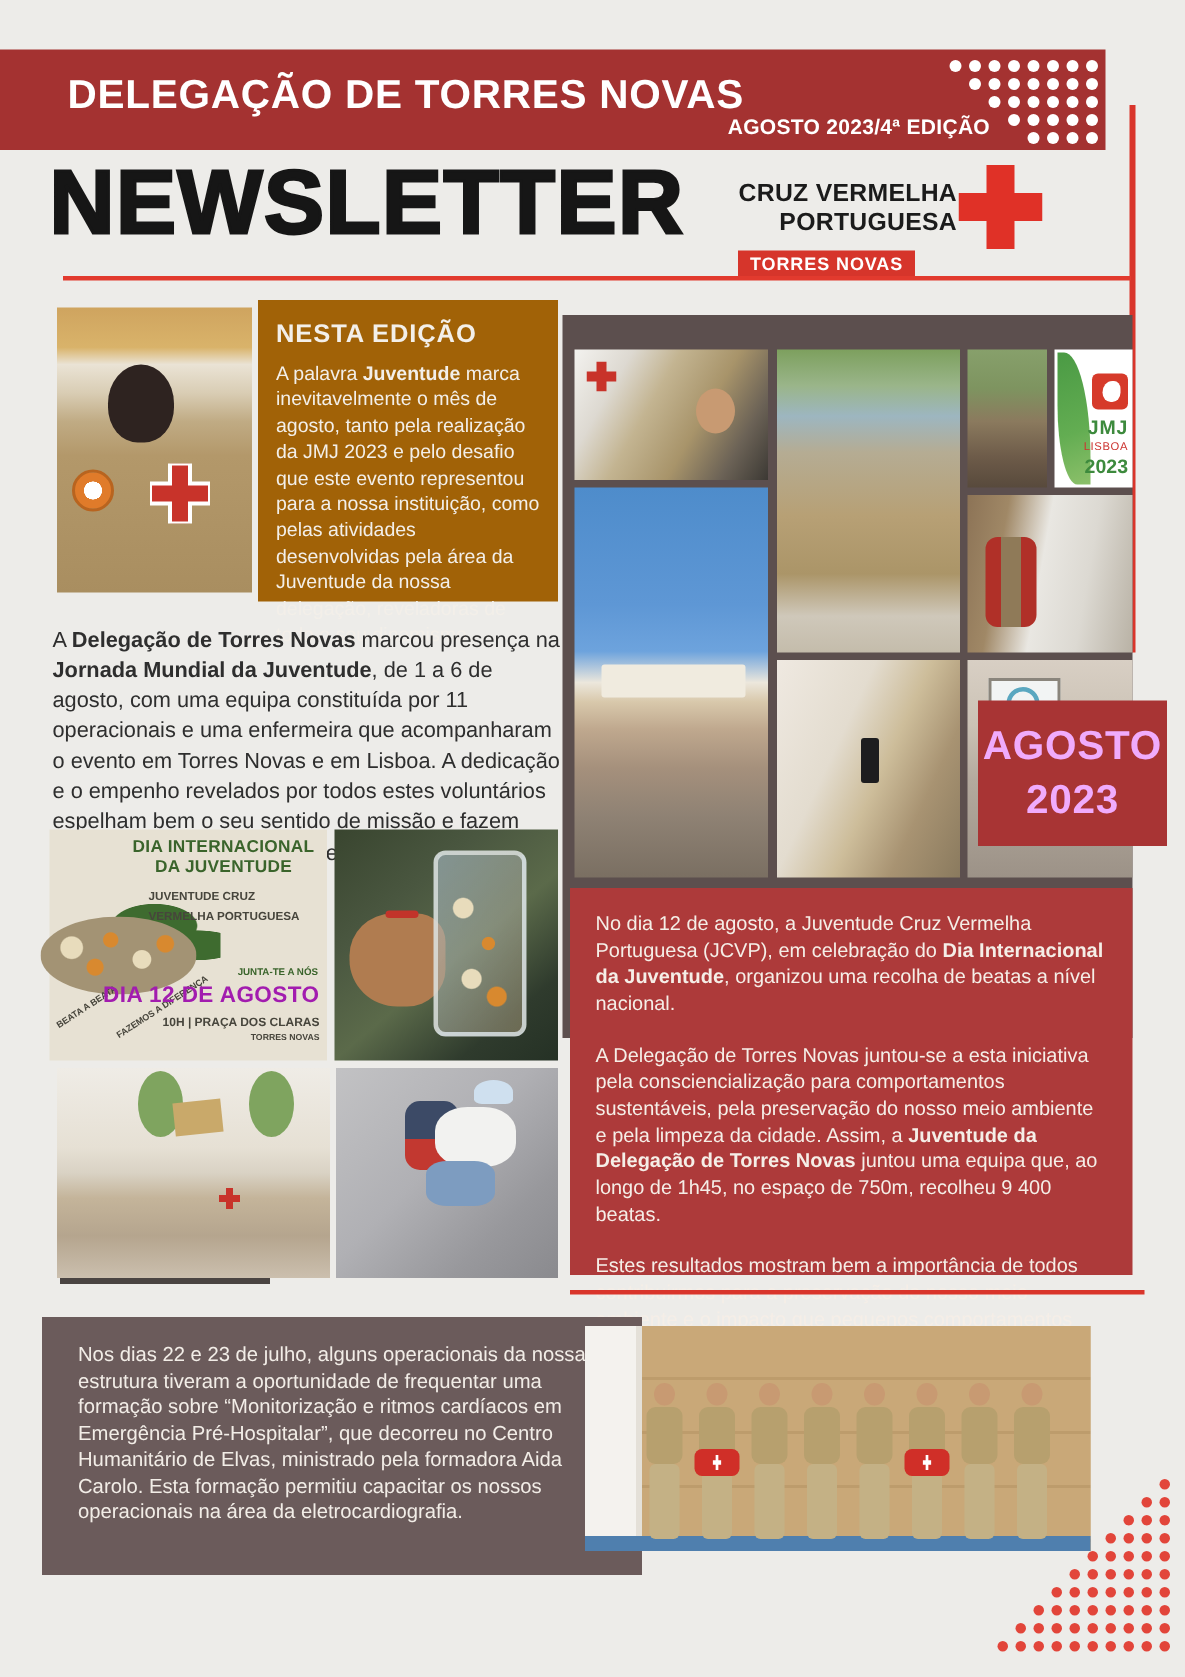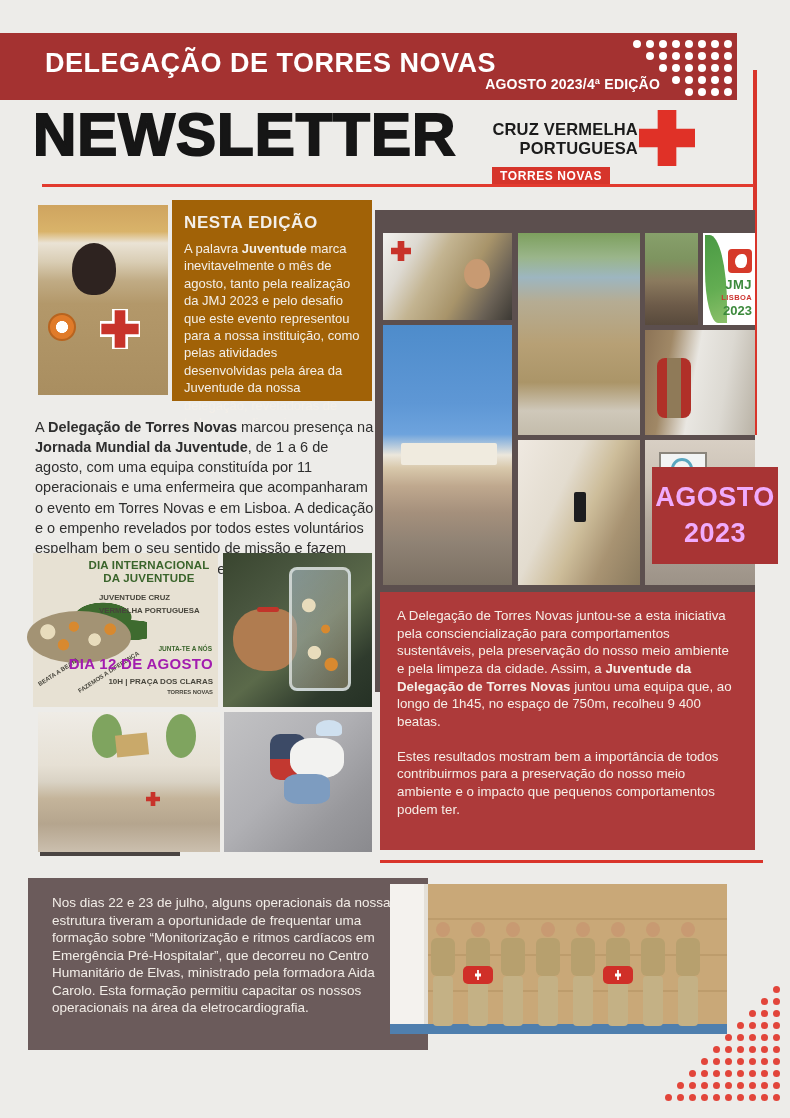--- a/index.html
+++ b/index.html
@@ -59,21 +59,21 @@
   .p2{left:143px;top:23px;width:122px;height:202px;
     background:linear-gradient(180deg,#7da05e 0%,#9ab58a 12%,#9db6c0 22%,#b5ac93 34%,#b7a075 55%,#ab9568 74%,#cfc8ba 88%,#c4bcab 100%);}
   .p3{left:270px;top:23px;width:53px;height:92px;
     background:linear-gradient(180deg,#87a06b 0%,#7e9460 28%,#8b7a5e 52%,#6d5b49 78%,#584a3c 100%);}
   .p4{left:328px;top:23px;width:52px;height:92px;background:#fff;}
   .jmj-swoosh{position:absolute;left:2px;top:2px;width:22px;height:88px;
     border-radius:0 80% 0 60%;background:linear-gradient(160deg,#4a9a44 0%,#63ad52 60%,#8cc06a 100%);}
   .jmj-square{position:absolute;right:3px;top:16px;width:24px;height:24px;border-radius:4px;background:#d63a2a;}
   .jmj-face{position:absolute;right:8px;top:21px;width:12px;height:14px;border-radius:60% 40% 50% 50%;background:#fff;}
   .jmj-t1{position:absolute;right:3px;top:44px;font-size:13px;font-weight:bold;color:#3d8a3d;letter-spacing:.5px;}
-  .jmj-t2{position:absolute;right:3px;top:60px;font-size:7.5px;font-weight:bold;color:#cc3430;letter-spacing:.4px;}
+  .jmj-t2{position:absolute;right:3px;top:60px;font-size:7.5px;font-weight:normal;color:#cc3430;letter-spacing:.4px;}
   .jmj-t3{position:absolute;right:3px;top:70px;font-size:13px;font-weight:bold;color:#3d8a3d;}
   .p5{left:270px;top:120px;width:110px;height:105px;
     background:linear-gradient(100deg,#8c7356 0%,#a08866 22%,#e9e7e2 45%,#dcd9d2 70%,#b9b2a5 100%);}
   .p5-strap{position:absolute;left:12px;top:28px;width:34px;height:60px;border-radius:8px;
     background:linear-gradient(90deg,#b03028 0 30%,#8f7a58 30% 70%,#b03028 70%);}
   .p6{left:8px;top:115px;width:129px;height:260px;
     background:linear-gradient(180deg,#4e8ccb 0%,#5e97d5 30%,#6da3dd 42%,#ece7dc 50%,#d8c8ab 55%,#bfa88e 62%,#a5907c 72%,#8f8274 84%,#7a6f62 100%);}
   .p6-bld{position:absolute;left:18px;top:118px;width:96px;height:22px;background:#f0ebdf;border-radius:2px;}
   .p7{left:143px;top:230px;width:122px;height:145px;
     background:linear-gradient(115deg,#efe9e1 0%,#e3dccf 35%,#cdbd9a 55%,#a89372 75%,#8a7a5e 100%);}
@@ -291,20 +291,21 @@
       <div class="p8-circle"></div>
     </div>
   </div>
 
   <div class="abs badge-agosto">
     <span>AGOSTO</span>
     <span>2023</span>
   </div>
 
   <div class="abs beatas">
+    <p>No dia 12 de agosto, a Juventude Cruz Vermelha Portuguesa (JCVP), em celebração do <b>Dia Internacional da Juventude</b>, organizou uma recolha de beatas a nível nacional.</p>
     <p>A Delegação de Torres Novas juntou-se a esta iniciativa pela consciencialização para comportamentos sustentáveis, pela preservação do nosso meio ambiente e pela limpeza da cidade. Assim, a <b>Juventude da Delegação de Torres Novas</b> juntou uma equipa que, ao longo de 1h45, no espaço de 750m, recolheu 9 400 beatas.</p>
     <p>Estes resultados mostram bem a importância de todos contribuirmos para a preservação do nosso meio ambiente e o impacto que pequenos comportamentos podem ter.</p>
   </div>
   <div class="abs rule2"></div>
 
   <div class="abs poster">
     <div class="map"></div>
     <div class="t1">
       <span>DIA INTERNACIONAL</span><br>
       <span>DA JUVENTUDE</span>

